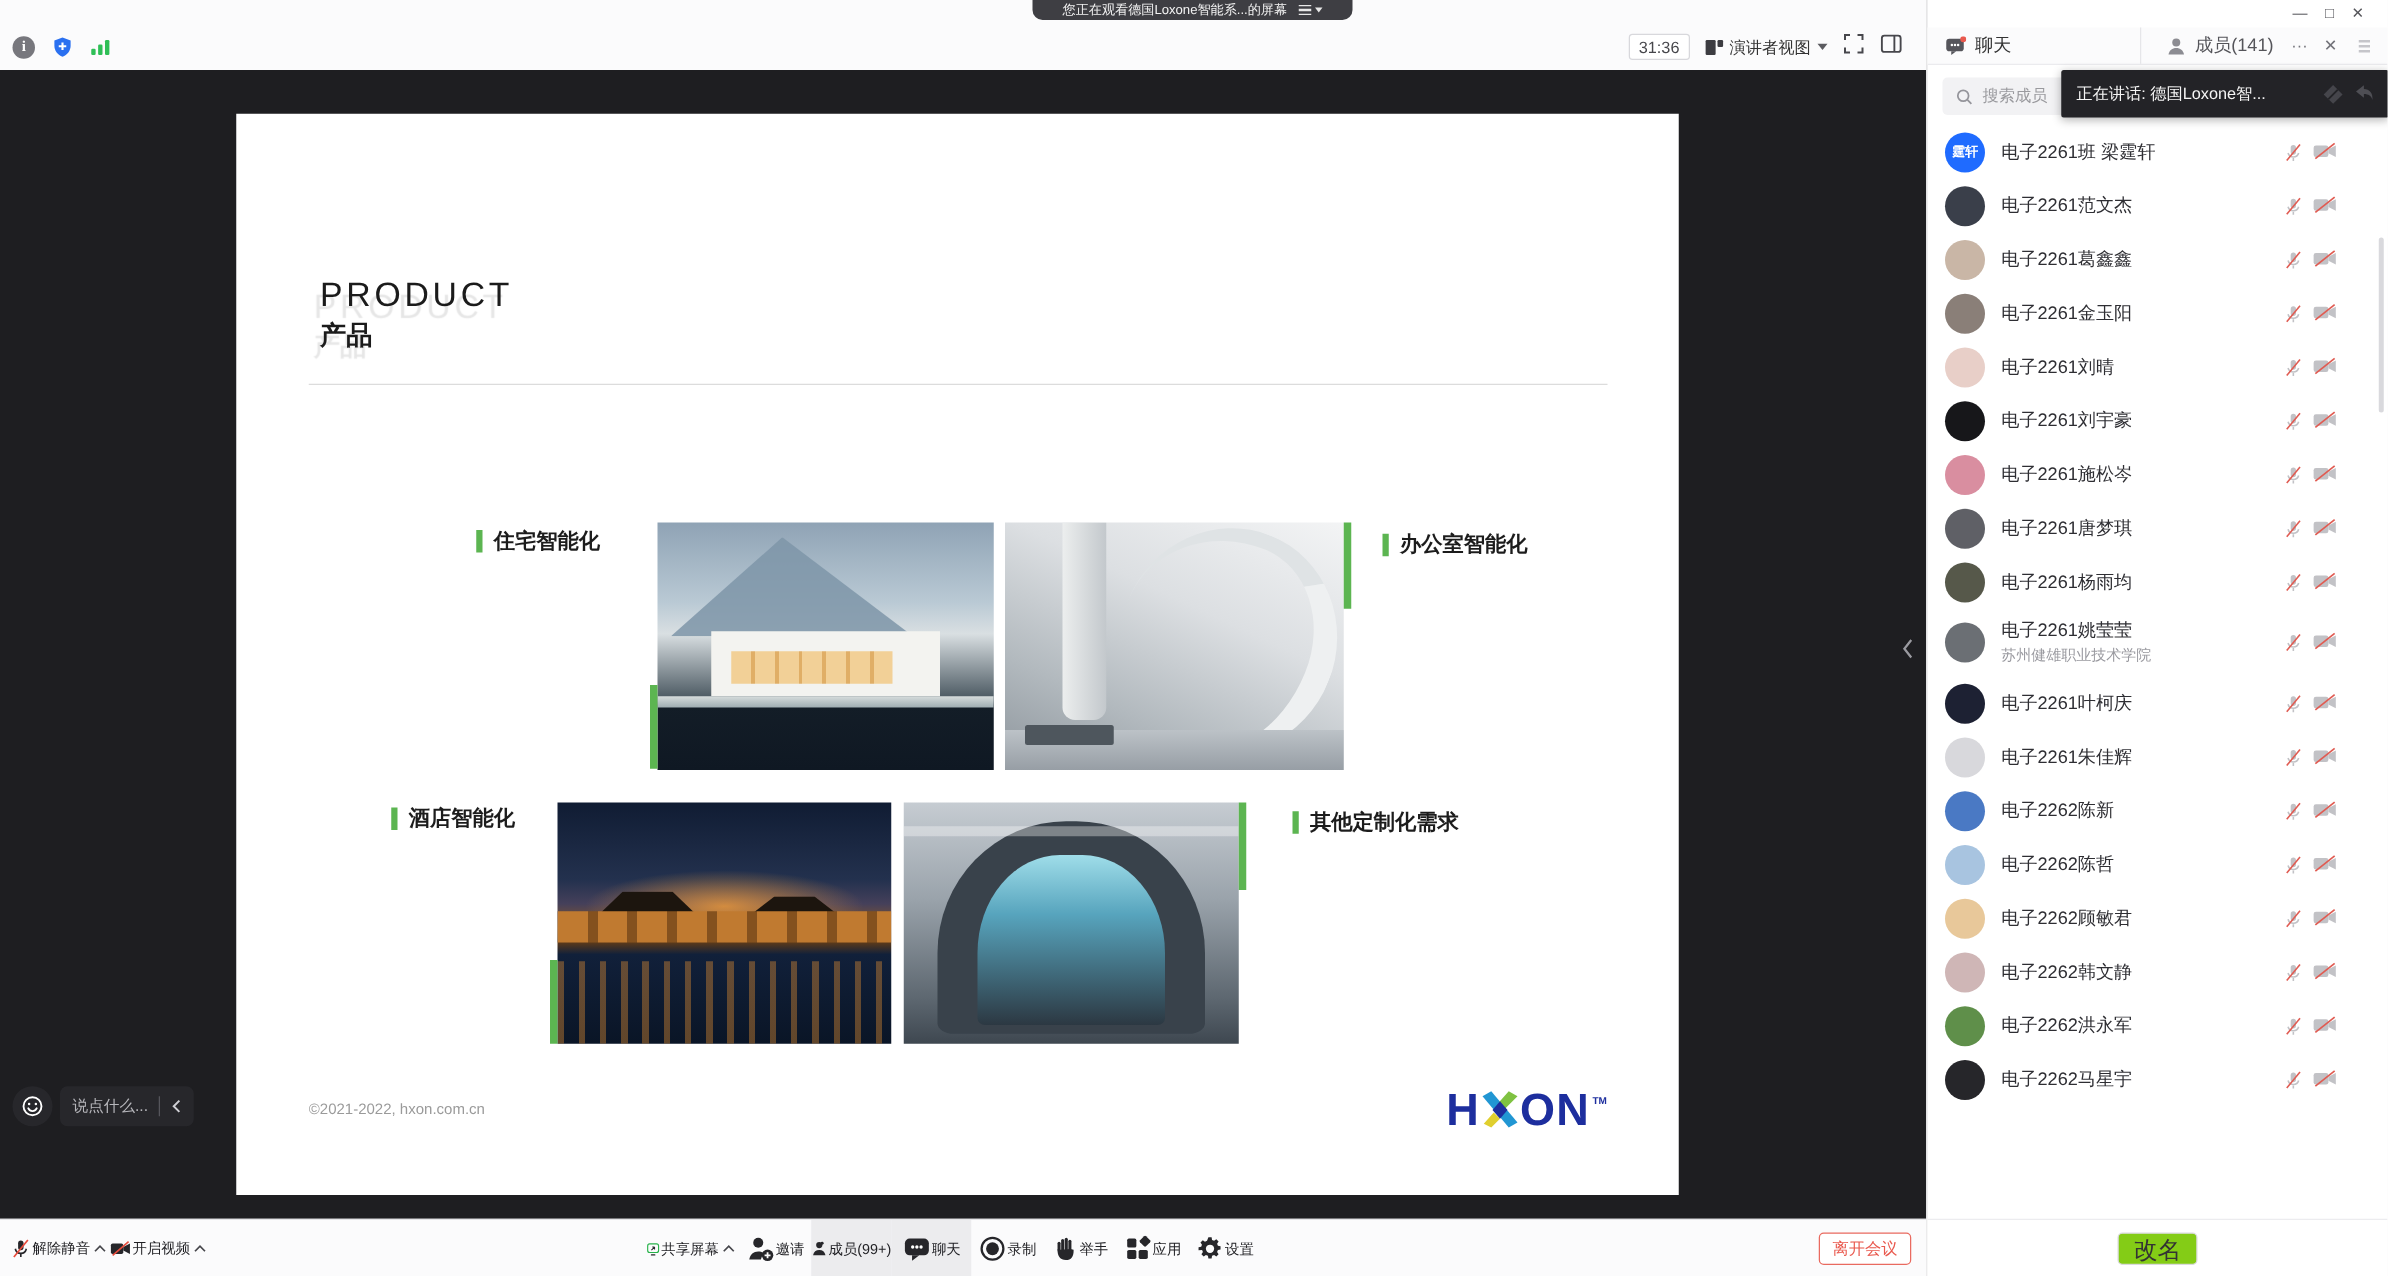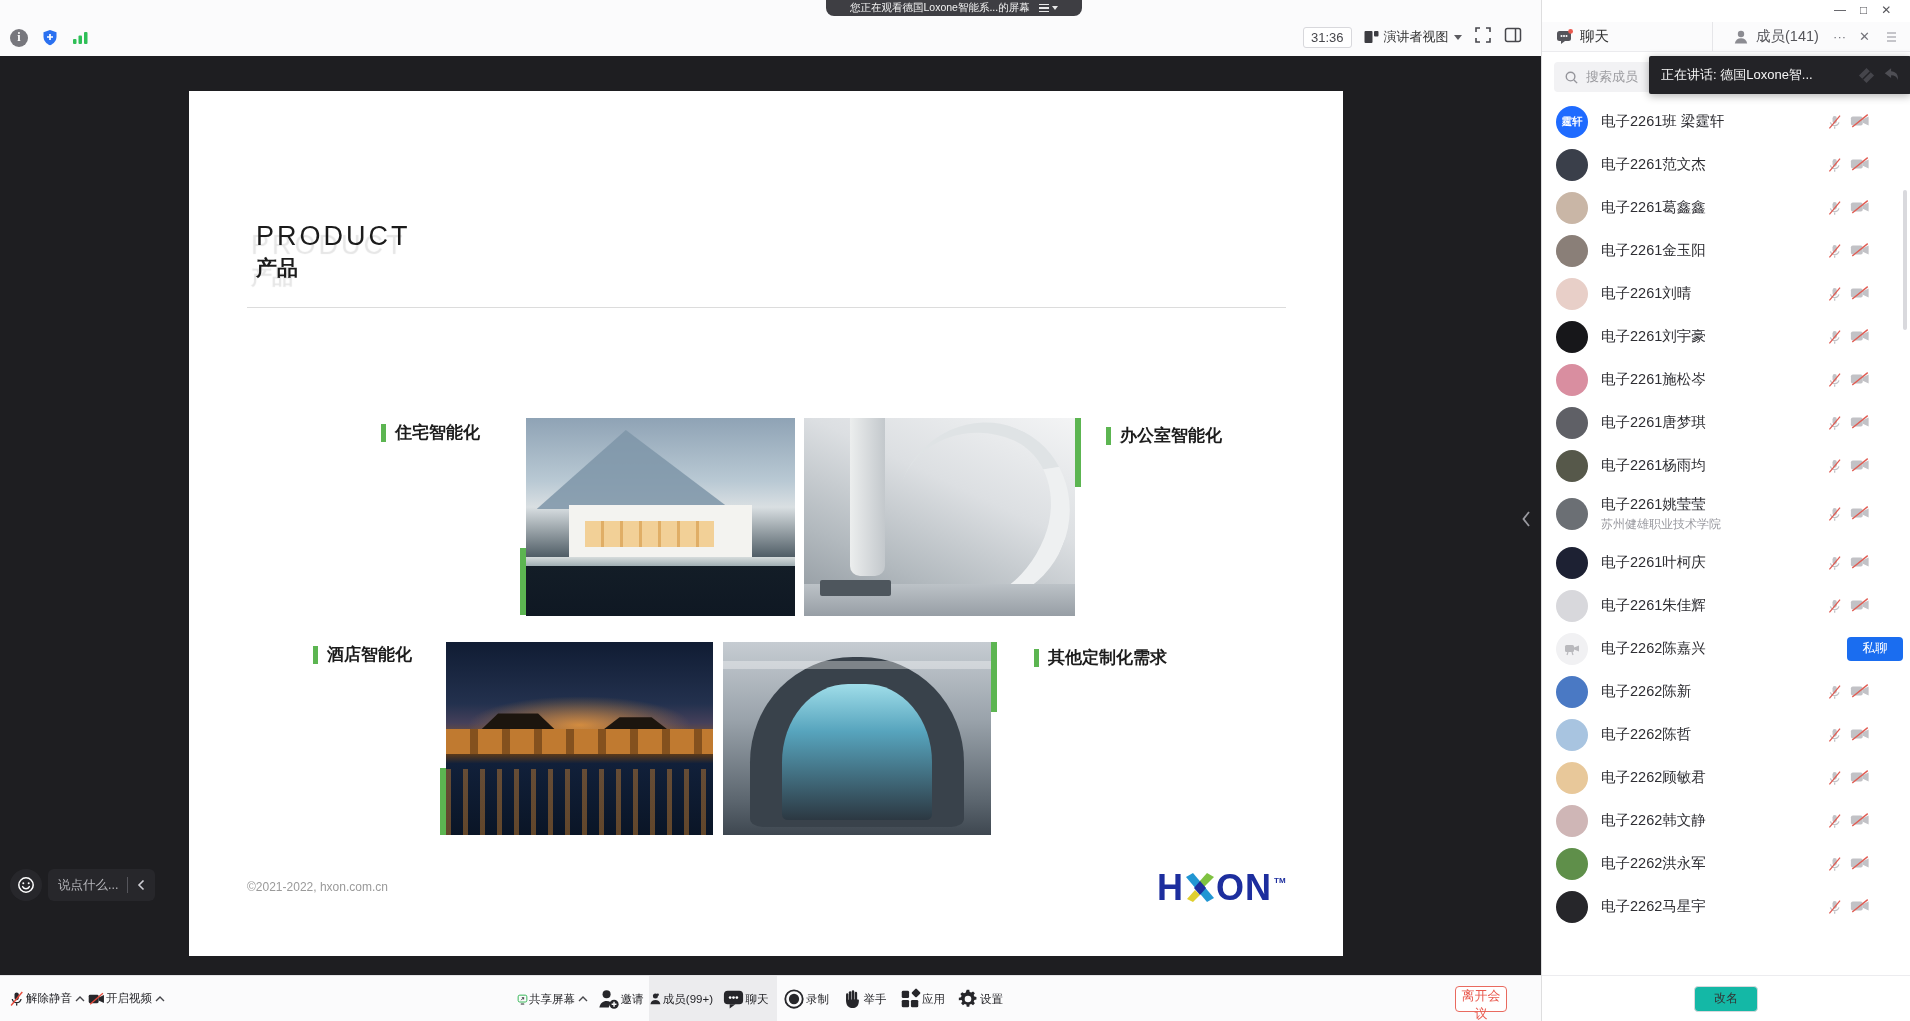--- a/index.html
+++ b/index.html
@@ -96,31 +96,31 @@
   .m-row { display:flex; align-items:center; height:43px; padding:0 0 0 14px; }
   .m-row.has-sub { height:54px; }
   .avatar { width:32px; height:32px; border-radius:50%; flex:0 0 32px; display:flex; align-items:center; justify-content:center; color:#fff; font-size:10.5px; font-weight:bold; overflow:hidden; }
   .m-texts { flex:1; margin-left:13px; min-width:0; }
   .m-name { font-size:14.5px; color:#2e2e33; white-space:nowrap; overflow:hidden; }
   .m-sub { font-size:12px; color:#9a9aa0; margin-top:2px; white-space:nowrap; }
   .m-icons { display:flex; gap:7px; margin-right:41px; }
   .pchat-btn { margin-right:8px; width:56px; height:24px; background:#1a6df0; color:#fff; font-size:12.5px; border:none; border-radius:4px; }
   .list-scrollbar { position:absolute; right:3px; top:190px; width:4px; height:140px; background:#d9d9dd; border-radius:2px; }
   .panel-footer { position:absolute; left:0; bottom:0; width:100%; height:46px; background:#fff; border-top:1px solid #ececef; display:flex; align-items:center; justify-content:center; }
-  .rename-btn { width:64px; height:26px; background:#14b8a6; border:1px solid #d9d9dc; border-radius:4px; font-size:12px; color:#333; }
+  .rename-btn { width:64px; height:26px; background:#84cc16; border:1px solid #d9d9dc; border-radius:4px; font-size:19px; color:#333; }
 
   
   .toolbar { position:absolute; left:0; top:975px; width:1541px; height:46px; background:#fbfbfc; border-top:1px solid #e4e4e7; }
   .tb-left { position:absolute; left:8px; top:0; height:100%; display:flex; align-items:center; }
   .tb-center { position:absolute; left:517px; top:0; height:100%; display:flex; align-items:stretch; }
   .tb-btn { width:58px; height:46px; display:flex; align-items:center; justify-content:center; gap:1px; background:transparent; border:none; }
   .tb-btn.active { background:#ececee; width:64px; }
   .tb-btn .lbl { font-size:11.5px; color:#1f1f23; white-space:nowrap; }
   .tb-chev { width:16px; height:46px; display:flex; align-items:center; justify-content:center; border:none; background:transparent; }
-  .leave-btn { position:absolute; left:1455px; top:10px; width:52px; height:26px; background:#fff; border:1px solid #e96a5f; border-radius:4px; color:#e9594e; font-size:13px; }
+  .leave-btn { position:absolute; left:1455px; top:10px; width:74px; height:26px; background:#fff; border:1px solid #e96a5f; border-radius:4px; color:#e9594e; font-size:13px; }
 </style>
 </head>
 <body>
 
 <div class="top-strip">
   <div class="status-icons">
     <span class="info-circle">i</span>
     <span class="ico-chip">
       <svg width="18" height="18" viewBox="0 0 18 18">
           <path d="M9 1l6.5 2.3v4.2c0 4.1-2.7 7.2-6.5 8.8-3.8-1.6-6.5-4.7-6.5-8.8V3.3z" fill="#2a70f0"></path>
@@ -605,37 +605,20 @@
           </svg>
           <svg width="20" height="16" viewBox="0 0 22 16">
             <rect x="1" y="3" width="13" height="10" rx="2" fill="#c2c2c6"></rect>
             <polygon points="14,6.2 20.5,3 20.5,13 14,9.8" fill="#c2c2c6"></polygon>
             <line x1="2.5" y1="14.5" x2="19.5" y2="1" stroke="#e05b52" stroke-width="1.5"></line>
           </svg>
         </span>
 
       </div>
       <div class="m-row">
-        <span class="avatar" style="background: rgb(241, 241, 243);">
-          <span></span>
-          <svg width="16" height="14" viewBox="0 0 16 14">
-            <rect x="1" y="3" width="9" height="7" rx="1.5" fill="#b9b9bd"></rect>
-            <polygon points="10,5.5 15,3.5 15,9.5 10,7.5" fill="#b9b9bd"></polygon>
-            <line x1="4" y1="10" x2="3" y2="13" stroke="#b9b9bd" stroke-width="1.2"></line>
-            <line x1="8" y1="10" x2="9" y2="13" stroke="#b9b9bd" stroke-width="1.2"></line>
-          </svg>
-        </span>
-        <span class="m-texts">
-          <div class="m-name">电子2262陈嘉兴</div>
-
-        </span>
-
-        <button class="pchat-btn">私聊</button>
-      </div>
-      <div class="m-row">
         <span class="avatar" style="background: rgb(74, 121, 196);">
           <span></span>
 
         </span>
         <span class="m-texts">
           <div class="m-name">电子2262陈新</div>
 
         </span>
         <span class="m-icons">
           <svg width="17" height="18" viewBox="0 0 20 20">

